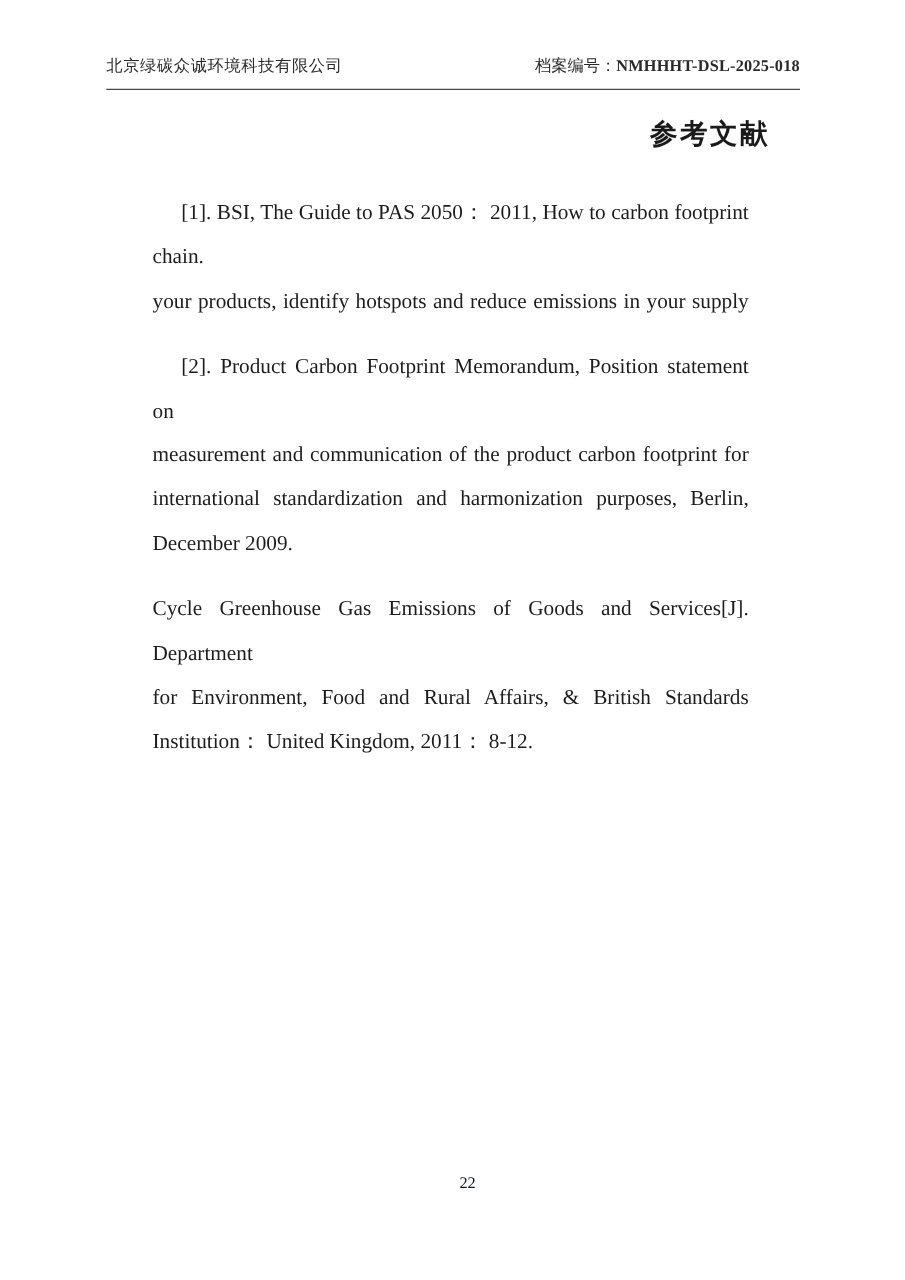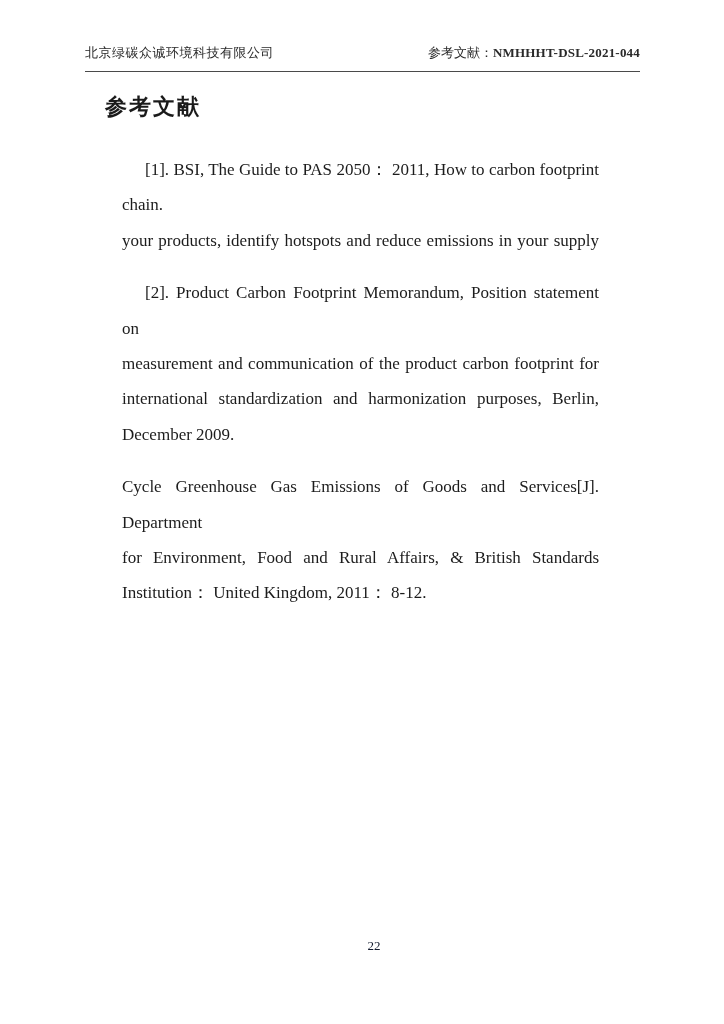--- a/index.html
+++ b/index.html
@@ -34,21 +34,21 @@
   }
   .header .doc-num {
     font-weight: bold;
     letter-spacing: 0.2px;
   }
   .title {
     position: absolute;
     left: 105px;
     top: 92px;
     width: 511px;
-    text-align: left;
+    text-align: right;
     font-size: 22px;
     font-weight: bold;
     letter-spacing: 2px;
     color: #1a1a1a;
   }
   .body {
     position: absolute;
     left: 105px;
     top: 135px;
     width: 511px;
@@ -75,21 +75,21 @@
   }
 </style>
 </head>
 <body>
 
 <div class="page">
 
   <div class="header">
     <span class="company">北京绿碳众诚环境科技有限公司</span>
     <span class="doc-id">
-      <span>参考文献：</span><span class="doc-num">NMHHHT-DSL-2021-044</span>
+      <span>档案编号：</span><span class="doc-num">NMHHHT-DSL-2025-018</span>
     </span>
   </div>
 
   <div class="title">参考文献</div>
 
   <div class="body">
       <div class="para">
         <div class="line first">[1]. BSI, The Guide to PAS 2050： 2011, How to carbon footprint</div>
         <div class="line last">chain.</div>
         <div class="line">your products, identify hotspots and reduce emissions in your supply</div>

